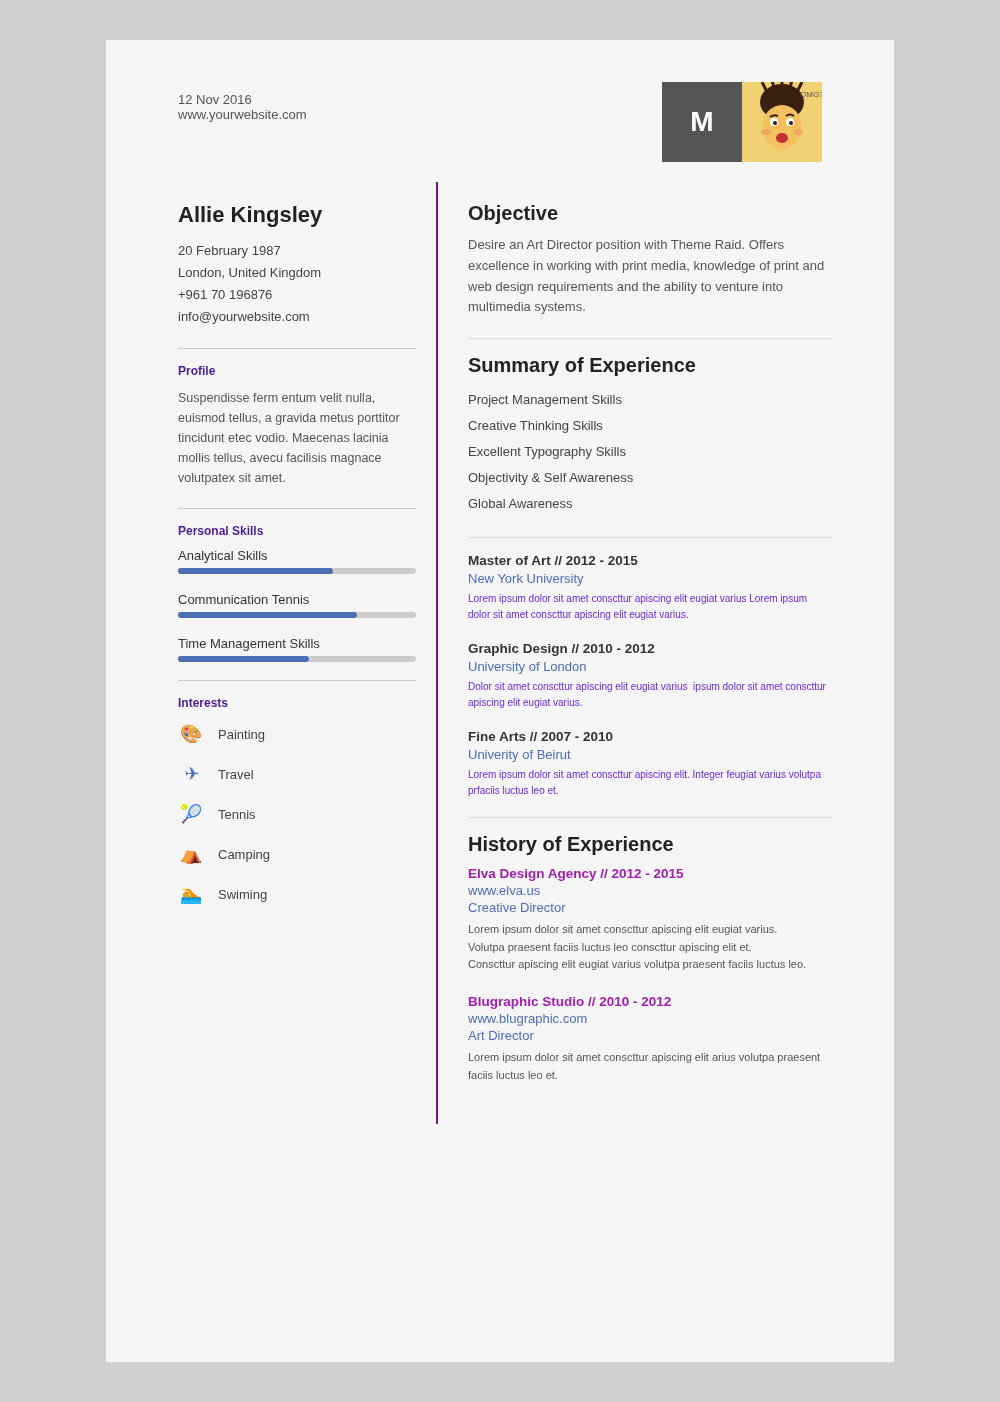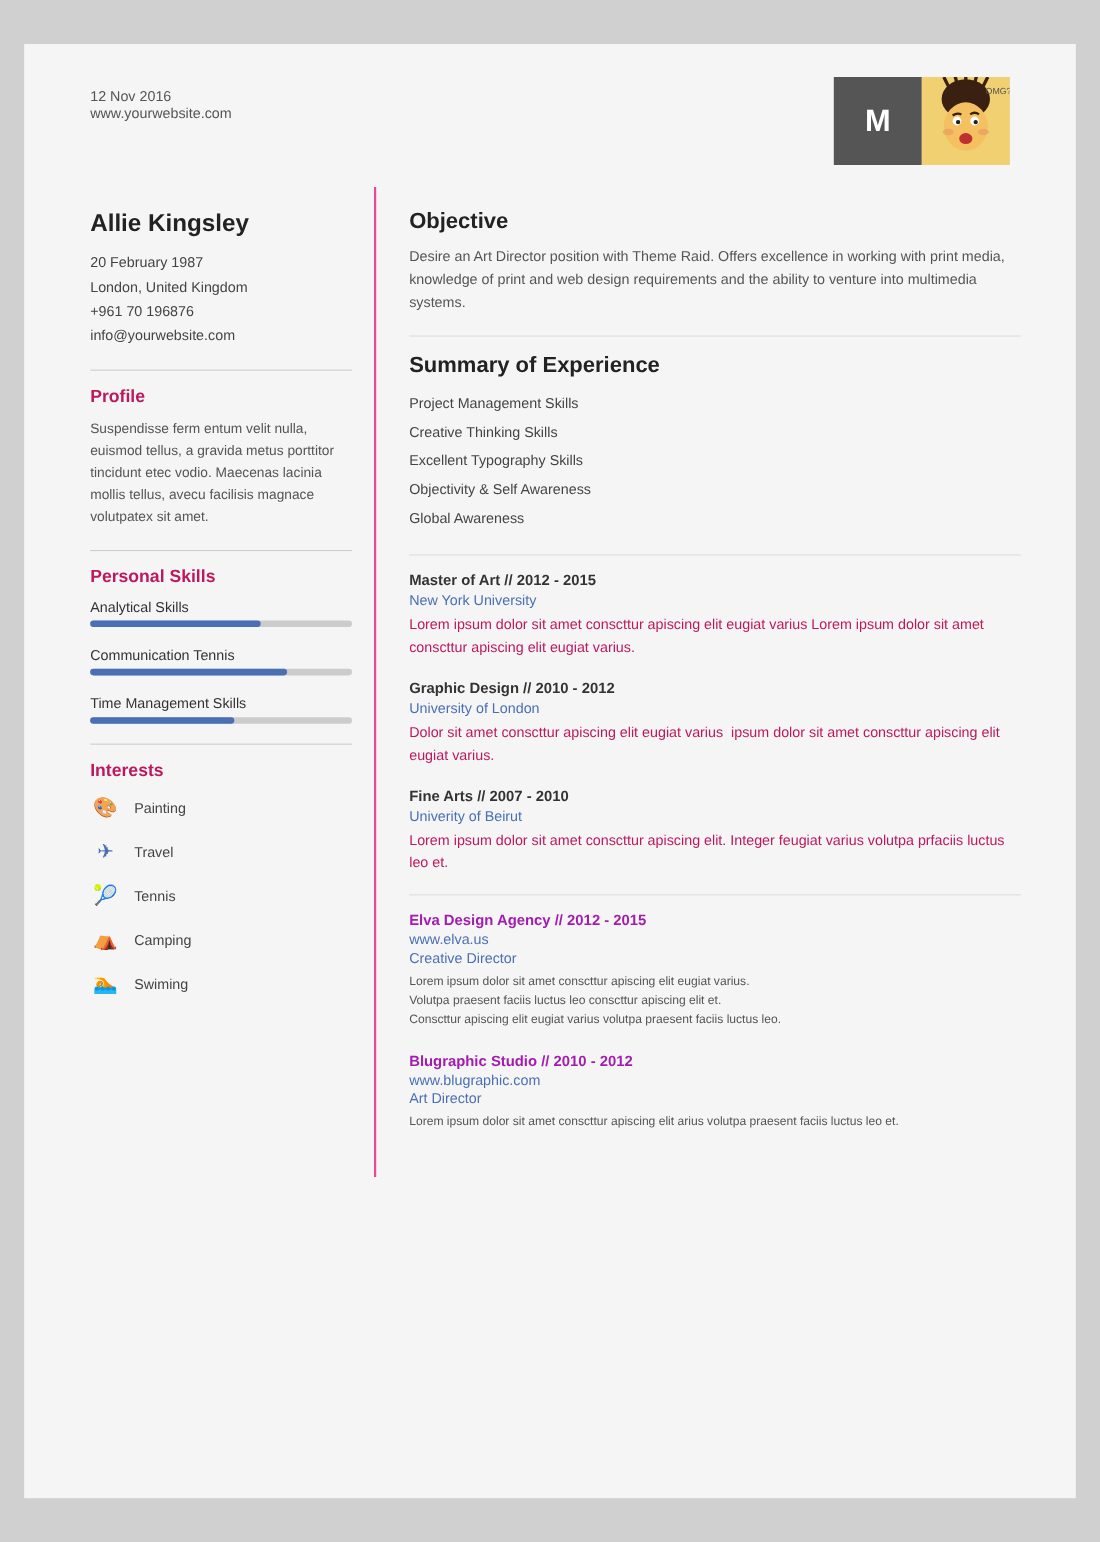--- a/index.html
+++ b/index.html
@@ -6,24 +6,24 @@
     body {
       background: #d0d0d0;
       font-family: Arial, sans-serif;
       display: flex;
       justify-content: center;
       padding: 40px 20px;
       min-height: 1402px;
     }
     .page {
       background: #f5f5f5;
-      width: 956px;
+      width: 788px;
       min-height: 1320px;
       position: relative;
-      padding: 0;
+      padding: 12px;
     }
     .header-area {
       padding: 30px 60px 20px 60px;
       display: flex;
       justify-content: space-between;
       align-items: flex-start;
     }
     .header-info {
       display: flex;
       flex-direction: column;
@@ -67,21 +67,21 @@
     }
     .main-content {
       display: flex;
       gap: 0;
       padding: 0 40px;
     }
     .left-col {
       width: 280px;
       min-width: 280px;
       padding: 20px 20px 20px 20px;
-      border-right: 2px solid #ec4899;
+      border-right: 2px solid #701a75;
       margin-right: 30px;
     }
     .right-col {
       flex: 1;
       padding: 20px 10px 20px 0;
     }
     .name {
       font-size: 22px;
       font-weight: bold;
       color: #222;
@@ -92,23 +92,23 @@
       color: #444;
       line-height: 1.7;
       margin-bottom: 20px;
     }
     .divider {
       border: none;
       border-top: 1px solid #ccc;
       margin: 15px 0;
     }
     .section-title-left {
-      font-size: 16px;
-      font-weight: bold;
-      color: #be185d;
+      font-size: 12px;
+      font-weight: bold;
+      color: #4c1d95;
       margin-bottom: 10px;
     }
     .profile-text {
       font-size: 12.5px;
       color: #555;
       line-height: 1.6;
       margin-bottom: 20px;
     }
     .skill-item {
       margin-bottom: 18px;
@@ -178,22 +178,22 @@
       font-weight: bold;
       color: #333;
       margin-bottom: 3px;
     }
     .edu-school {
       font-size: 13px;
       color: #4a6fb5;
       margin-bottom: 5px;
     }
     .edu-desc {
-      font-size: 13px;
-      color: #be185d;
+      font-size: 10px;
+      color: #6d28d9;
       line-height: 1.6;
     }
     .exp-item {
       margin-bottom: 20px;
     }
     .exp-company {
       font-size: 13.5px;
       font-weight: bold;
       color: #a21caf;
       margin-bottom: 2px;
@@ -361,20 +361,21 @@
       </div>
 
       <div class="edu-item">
         <div class="edu-degree">Fine Arts // 2007 - 2010</div>
         <div class="edu-school">Univerity of Beirut</div>
         <div class="edu-desc">Lorem ipsum dolor sit amet conscttur apiscing elit. Integer feugiat varius volutpa prfaciis luctus leo et.</div>
       </div>
 
       <hr class="right-divider">
 
+      <div class="section-title-right">History of Experience</div>
 
       <div class="exp-item">
         <div class="exp-company">Elva Design Agency // 2012 - 2015</div>
         <div class="exp-url">www.elva.us</div>
         <div class="exp-title">Creative Director</div>
         <div class="exp-desc">
           Lorem ipsum dolor sit amet conscttur apiscing elit eugiat varius.<br>
           Volutpa praesent faciis luctus leo conscttur apiscing elit et.<br>
           Conscttur apiscing elit eugiat varius volutpa praesent faciis luctus leo.
         </div>

